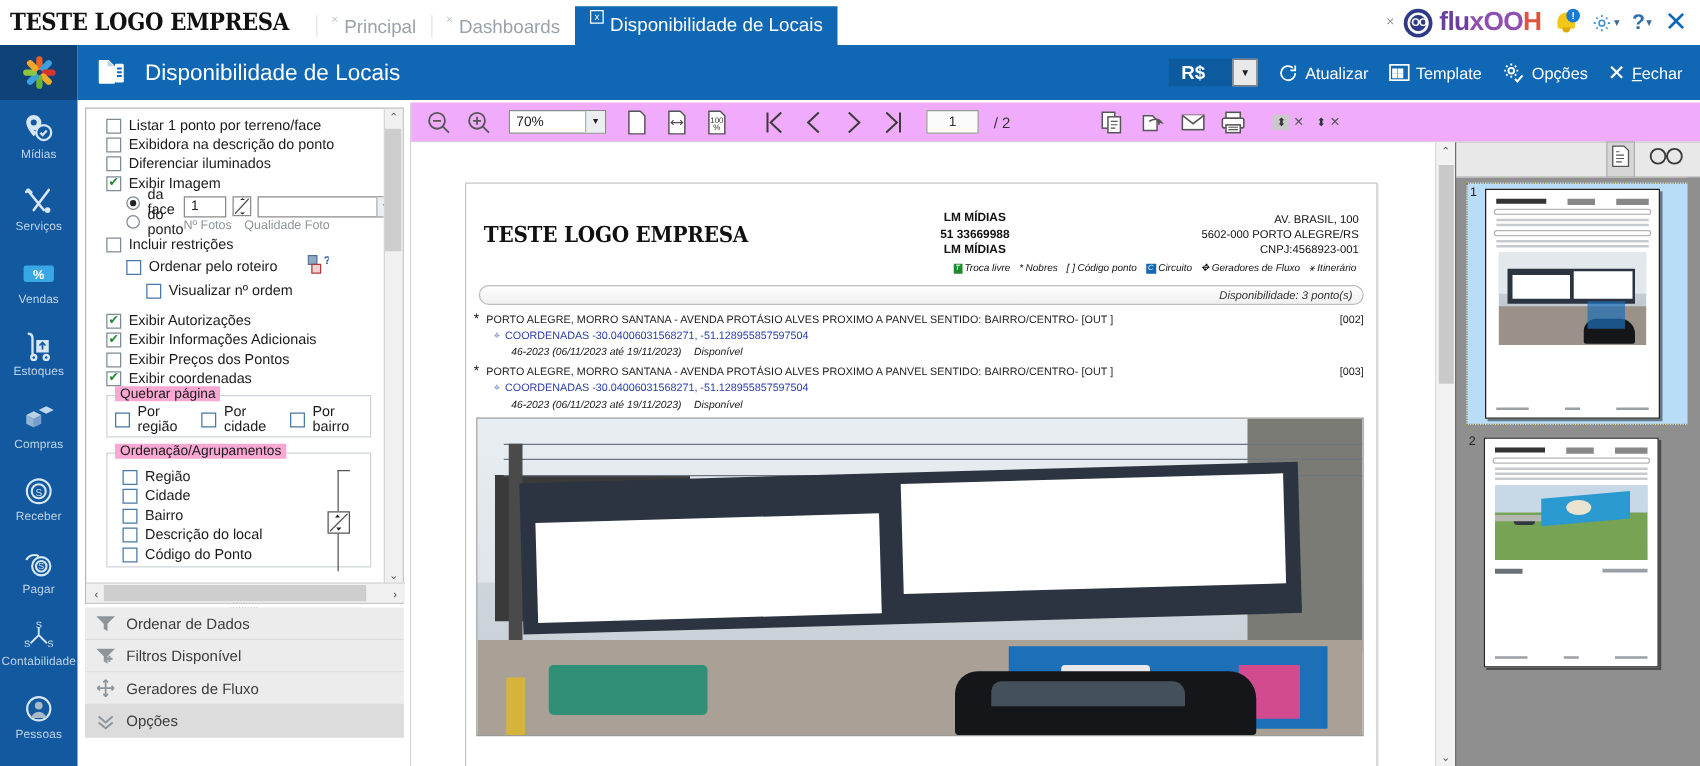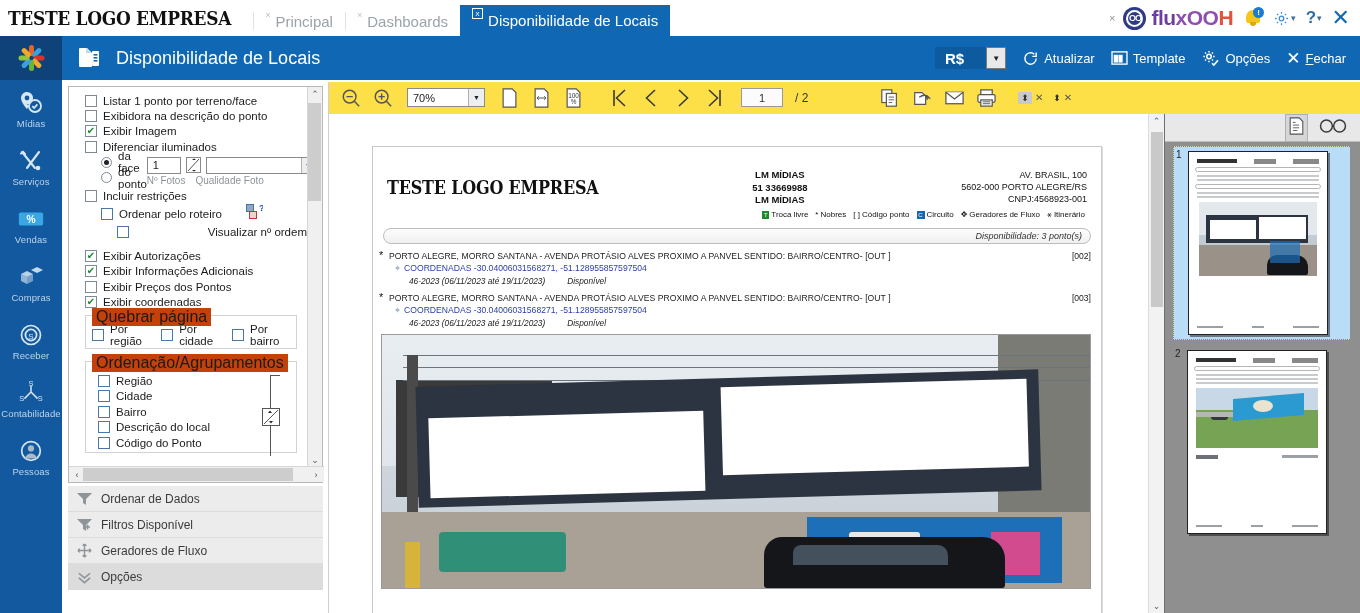--- a/index.html
+++ b/index.html
@@ -140,42 +140,42 @@
     width: 12px; height: 12px; border: 1px solid #7e8a96; background: #fff;
     display: inline-flex; align-items: center; justify-content: center; flex: none;
   }
   .chk.on::after { content: "✔"; color: #1a8a2e; font-size: 10px; line-height: 1; }
   .rad {
     width: 11px; height: 11px; border: 1px solid #7e8a96; border-radius: 50%;
     background: #fff; display: inline-flex; align-items: center; justify-content: center; flex: none;
   }
   .rad.on::after { content: ""; width: 5px; height: 5px; border-radius: 50%; background: #222; }
   .indent1 { padding-left: 16px; }
-  .indent2 { padding-left: 32px; justify-content: space-between; }
+  .indent2 { padding-left: 32px; }
   .numrow { display: flex; align-items: center; gap: 5px; margin: 2px 0 0 0; }
   .numbox {
     width: 34px; height: 17px; border: 1px solid #8a8a8a; background: #fff;
     font-size: 11px; display: flex; align-items: center; padding-left: 5px; color: #222;
   }
   .spinico { width: 15px; height: 16px; border: 1px solid #8a8a8a; background:#fff; position: relative; }
   .combo {
     width: 110px; height: 17px; border: 1px solid #8a8a8a; background: #fff;
     display: flex; align-items: center; justify-content: flex-end;
   }
   .combo .cbtn {
     width: 14px; height: 15px; background: #eceff1; border-left: 1px solid #b0b0b0;
     display: flex; align-items: center; justify-content: center; font-size: 7px; color: #333;
   }
   .sublabel { font-size: 10px; color: #8d9499; }
   .fieldset {
     border: 1px solid #cfd4d8; margin: 5px 10px 0 0; padding: 2px 6px 6px 6px; position: relative;
   }
   .fieldset > .legend {
-    position: absolute; top: -8px; left: 6px; background: #c2410c; padding: 0 4px;
-    font-size: 16px; color: #1b1b1b;
+    position: absolute; top: -8px; left: 6px; background: #f9a8d4; padding: 0 4px;
+    font-size: 11px; color: #1b1b1b;
   }
   .inline-chks { display: flex; gap: 9px; margin-top: 9px; }
   .inline-chks .chkrow { font-size: 11.5px; }
   .chk.blue { border-color: #4a76a8; }
   .optscroll-v {
     position: absolute; right: 0; top: 0; width: 15px; height: 380px; background: #f0f0f0;
     border-left: 1px solid #d6d6d6; display: flex; flex-direction: column; align-items: center;
     justify-content: space-between; padding: 2px 0;
   }
   .sb-arrow { font-size: 9px; color: #5a5a5a; }
@@ -202,21 +202,21 @@
     color: #9a9a9a; font-size: 7px;
   }
 
   
   .viewer {
     position: absolute; left: 328px; top: 82px; right: 0; bottom: 0; background: #ffffff;
     border-left: 1px solid #cfcfcf;
   }
   .vtoolbar {
     height: 32px; display: flex; align-items: center; gap: 4px; padding-left: 8px;
-    border-bottom: 1px solid #d8d8d8; background: #fde047;
+    border-bottom: 1px solid #d8d8d8; background: #f0abfc;
   }
   .tbtn {
     width: 28px; height: 26px; display: flex; align-items: center; justify-content: center;
     color: #4a4a4a;
   }
   .zoomsel {
     width: 78px; height: 19px; border: 1px solid #8a8a8a; background: #fff;
     display: flex; align-items: center; font-size: 11px; color: #222; padding-left: 5px;
     margin: 0 6px;
   }
@@ -249,21 +249,21 @@
   .rpt-right { text-align: right; font-size: 9px; color: #111; line-height: 1.35; white-space: nowrap; }
   .rpt-bar {
     margin: 14px 10px 0 10px; border: 1px solid #bdbdbd; border-radius: 9px;
     background: linear-gradient(#fdfdfd, #ebebeb); height: 18px;
     display: flex; align-items: center; justify-content: center;
     font-size: 10.5px; font-weight: bold; color: #111;
   }
   .rpt-sub1 { text-align: center; font-size: 7.5px; color: #222; margin-top: 5px; }
   .rpt-legend {
     display: flex; align-items: center; justify-content: flex-end; gap: 7px;
-    font-size: 8px; color: #111; margin: 3px 16px 0 0; flex-wrap: nowrap;
+    font-size: 8px; color: #111; margin: 3px 16px 0 0; flex-wrap: nowrap; font-style: italic;
   }
   .lg { display: inline-flex; align-items: center; gap: 2px; }
   .lgbox-g { width: 7px; height: 8px; background: #1a8a2e; color:#fff; font-size:6px; display:flex; align-items:center; justify-content:center;}
   .lgbox-b { width: 8px; height: 8px; background: #1068b5; color:#fff; font-size:6px; display:flex; align-items:center; justify-content:center;}
   .rpt-period { text-align: right; font-size: 10px; font-weight: bold; color: #111; margin: 3px 16px 0 0; }
   .rpt-bar2 {
     margin: 8px 10px 0 10px; border: 1px solid #bdbdbd; border-radius: 9px;
     background: linear-gradient(#fdfdfd, #f0f0f0); height: 16px;
     display: flex; align-items: center; justify-content: flex-end;
     font-size: 9px; font-style: italic; color: #333; padding-right: 8px;
@@ -274,21 +274,21 @@
   .pt-star { color: #111; font-size: 11px; width: 10px; }
   .pt-txt { flex: 1; letter-spacing: 0.05px; white-space: nowrap; }
   .pt-code { font-size: 8.6px; color: #1b1b1b; }
   .pt-coord {
     font-size: 8.6px; color: #2b3ea8; padding-left: 22px; margin-top: 2px;
     display: flex; align-items: center; gap: 4px;
   }
   .pin { color: #7f8fb5; font-size: 9px; }
   .pt-avail {
     font-size: 8.3px; font-style: italic; color: #1b1b1b; padding-left: 36px; margin-top: 2px;
-    display: flex; gap: 22px;
+    display: flex; gap: 10px;
   }
   .photo {
     margin: 6px 10px 0 8px; height: 255px; border: 1px solid #9a9a9a; position: relative; overflow: hidden;
     background: linear-gradient(#d7dde2, #c6ced6);
   }
 
   
   .sky { position:absolute; left:0; top:0; right:0; height:52%; background: linear-gradient(#e8edf1,#dfe5ea); }
   .bb-frame { position:absolute; left:5%; top:17%; width:88%; height:48%; background:#2b3440; transform: rotate(-1.6deg); }
   .bb-face {position:absolute; background:#fff;}
@@ -430,20 +430,32 @@
     <div class="rail-item">
       <span class="ri-ico">
         <svg width="30" height="20" viewBox="0 0 30 20">
             <rect x="2" y="3" width="26" height="14" rx="2" fill="#3aa7e5"></rect>
             <text x="15" y="14.5" font-size="11" font-family="Liberation Sans" font-weight="bold" fill="#fff" text-anchor="middle">%</text>
           </svg>
       </span>
       <span class="ri-lb">Vendas</span>
     </div>
 
+    <div class="rail-item">
+      <span class="ri-ico">
+        <svg width="26" height="24" viewBox="0 0 26 24" stroke="#d7e6f3" stroke-width="1.9" fill="none" stroke-linecap="round">
+            <path d="M5 2c2.5 0 3 2 3 4v13"></path>
+            <circle cx="9" cy="21" r="2"></circle>
+            <circle cx="19" cy="21" r="2"></circle>
+            <rect x="11" y="7" width="10" height="10" fill="#d7e6f3" stroke="none"></rect>
+            <path d="M16 9v5M14 11l2-2 2 2" stroke="#1259a0" stroke-width="1.4"></path>
+          </svg>
+      </span>
+      <span class="ri-lb">Estoques</span>
+    </div>
 
     <div class="rail-item">
       <span class="ri-ico">
         <svg width="26" height="24" viewBox="0 0 26 24" fill="#d7e6f3">
             <path d="M3 9l6-3 6 3-6 3z" opacity=".85"></path>
             <path d="M3 9v7l6 3V12z" opacity=".65"></path>
             <path d="M15 9v7l-6 3V12z" opacity=".5"></path>
             <path d="M13 5l6-3 6 3-6 3z" opacity=".9"></path>
           </svg>
       </span>
@@ -454,20 +466,31 @@
       <span class="ri-ico">
         <svg width="26" height="24" viewBox="0 0 26 24" fill="none" stroke="#d7e6f3" stroke-width="1.7">
             <circle cx="13" cy="12" r="9.5"></circle>
             <circle cx="13" cy="12" r="5.6"></circle>
             <text x="13" y="15.5" font-size="8" font-family="Liberation Sans" fill="#d7e6f3" stroke="none" text-anchor="middle">S</text>
           </svg>
       </span>
       <span class="ri-lb">Receber</span>
     </div>
 
+    <div class="rail-item">
+      <span class="ri-ico">
+        <svg width="26" height="24" viewBox="0 0 26 24" fill="none" stroke="#d7e6f3" stroke-width="1.7">
+            <path d="M3 9c2-4 7-5 10-3"></path>
+            <circle cx="15" cy="14" r="7.3"></circle>
+            <circle cx="15" cy="14" r="4.2"></circle>
+            <text x="15" y="16.6" font-size="7" font-family="Liberation Sans" fill="#d7e6f3" stroke="none" text-anchor="middle">S</text>
+          </svg>
+      </span>
+      <span class="ri-lb">Pagar</span>
+    </div>
 
     <div class="rail-item">
       <span class="ri-ico">
         <svg width="30" height="24" viewBox="0 0 30 24" stroke="#d7e6f3" stroke-width="1.6" fill="none">
             <path d="M15 4v7M15 11L8 18M15 11l7 7"></path>
             <text x="15" y="5" font-size="8" fill="#d7e6f3" stroke="none" text-anchor="middle" font-family="Liberation Sans">S</text>
             <text x="5" y="21" font-size="8" fill="#d7e6f3" stroke="none" text-anchor="middle" font-family="Liberation Sans">S</text>
             <text x="25" y="21" font-size="8" fill="#d7e6f3" stroke="none" text-anchor="middle" font-family="Liberation Sans">S</text>
           </svg>
       </span>
@@ -540,26 +563,26 @@
 
       <div class="chkrow">
         <span class="chk"></span>
         <span>Listar  1 ponto por terreno/face</span>
       </div>
       <div class="chkrow">
         <span class="chk"></span>
         <span>Exibidora na descrição do ponto</span>
       </div>
       <div class="chkrow">
+        <span class="chk"></span>
+        <span>Diferenciar iluminados</span>
+      </div>
+      <div class="chkrow">
         <span class="chk on"></span>
         <span>Exibir Imagem</span>
-      </div>
-      <div class="chkrow">
-        <span class="chk"></span>
-        <span>Diferenciar iluminados</span>
       </div>
 
       <div style="display:flex;align-items:flex-start;">
         <div style="width:88px">
           <div class="chkrow indent1">
             <span class="rad on"></span>
             <span>da face</span>
           </div>
           <div class="chkrow indent1">
             <span class="rad"></span>

